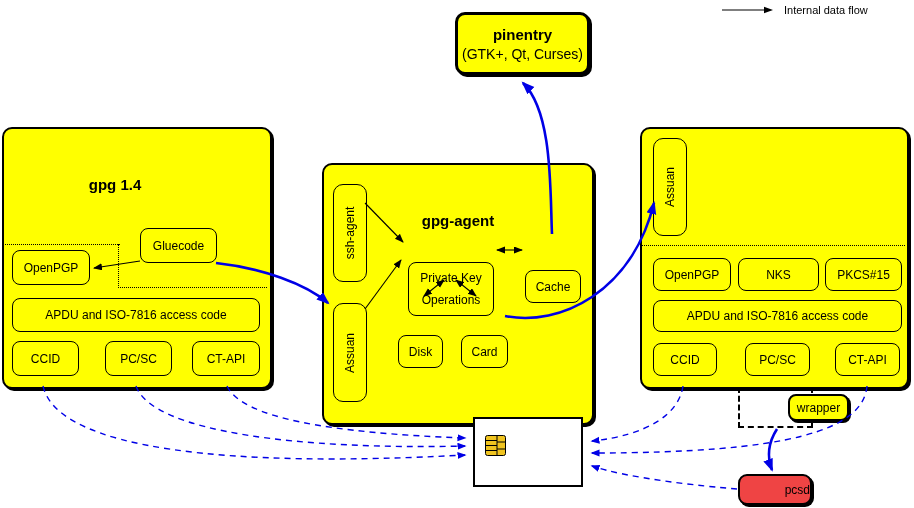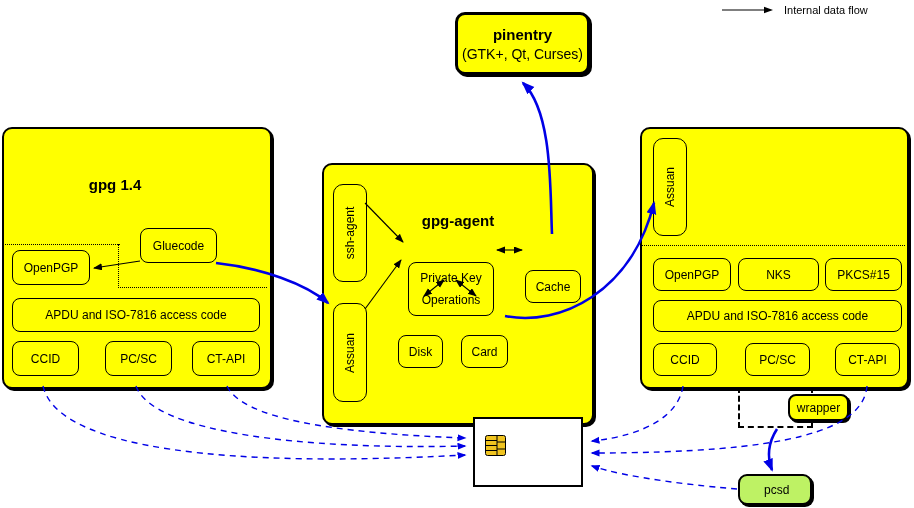--- a/index.html
+++ b/index.html
@@ -54,23 +54,23 @@
     border:2px dashed #000; box-sizing:border-box;
   }
   #wrapper-box {
     position:absolute; left:5px; top:5px; width:61px; height:27px;
     background:#ffff00; border:2px solid #000; border-radius:8px;
     box-shadow:2px 2px 0 #000; box-sizing:border-box;
     display:flex; align-items:center; justify-content:center; font-size:12px;margin-left:43px;
   }
   #pcsd-box {
     position:absolute; left:738px; top:474px; width:74px; height:31px;
-    background:#bef264; border:2px solid #000; border-radius:9px;
+    background:#ef4444; border:2px solid #000; border-radius:9px;
     box-shadow:2px 2px 0 #000; box-sizing:border-box;
-    display:flex; align-items:center; justify-content:flex-start; font-size:12px;padding-left:24px;
+    display:flex; align-items:center; justify-content:flex-end; font-size:12px;
   }
   
   #legend { position:absolute; left:700px; top:2px; width:212px; }
   .legend-row { display:flex; align-items:center; height:16px; margin-bottom:5px; }
   .legend-row svg { flex:0 0 78px; }
   .legend-label { font-size:11px; margin-left:6px; white-space:nowrap; }
   
   #connections { position:absolute; left:0; top:0; z-index:40; pointer-events:none; }
   .pko-line { line-height:22px; }
 </style>

